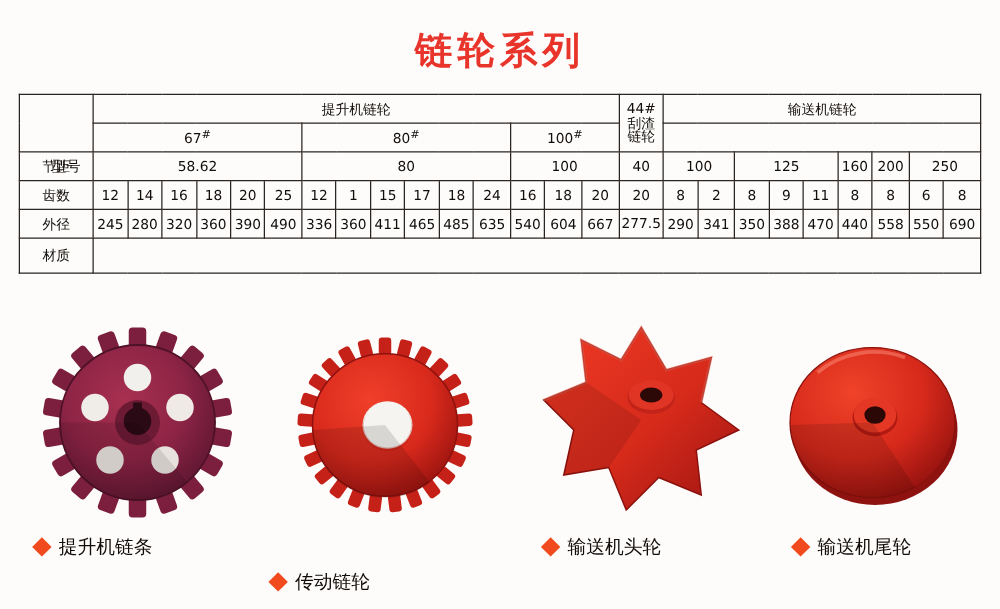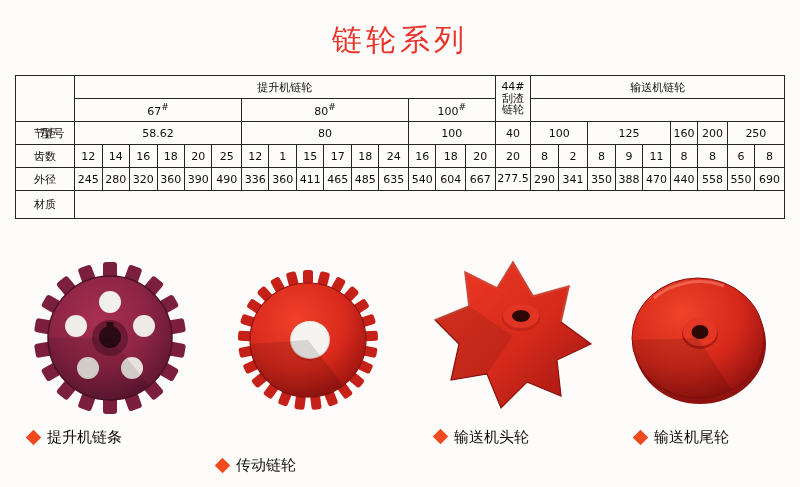--- a/index.html
+++ b/index.html
@@ -11,21 +11,21 @@
     overflow:hidden;
   }
   .page {
     width:800px; height:487px;
     position:relative;
     background:#fdfcfa;
   }
   .title {
     text-align:center;
     font-size:30px;
-    font-weight:normal;
+    font-weight:bold;
     color:#e8342a;
     letter-spacing:4px;
     padding-top:20px;
     font-family:"DejaVu Serif", serif;
   }
   .subtitle {
     text-align:center;
     font-size:11.5px;
     color:#17100c;
     margin-top:14px;
@@ -371,21 +371,21 @@
 
   </div>
 
   <div class="captions">
     <div class="cap" style="left:28px; top:4px;">
       <span class="dia"></span><span class="txt">提升机链条</span>
     </div>
     <div class="cap" style="left:217px; top:4px;margin-top:28px;">
       <span class="dia"></span><span class="txt">传动链轮</span>
     </div>
-    <div class="cap" style="left:435px; top:4px;font-family:Liberation Serif, serif;">
+    <div class="cap" style="left:435px; top:4px;">
       <span class="dia"></span><span class="txt">输送机头轮</span>
     </div>
     <div class="cap" style="left:635px; top:4px;">
       <span class="dia"></span><span class="txt">输送机尾轮</span>
     </div>
   </div>
 
 </div>
 
 </body></html>

